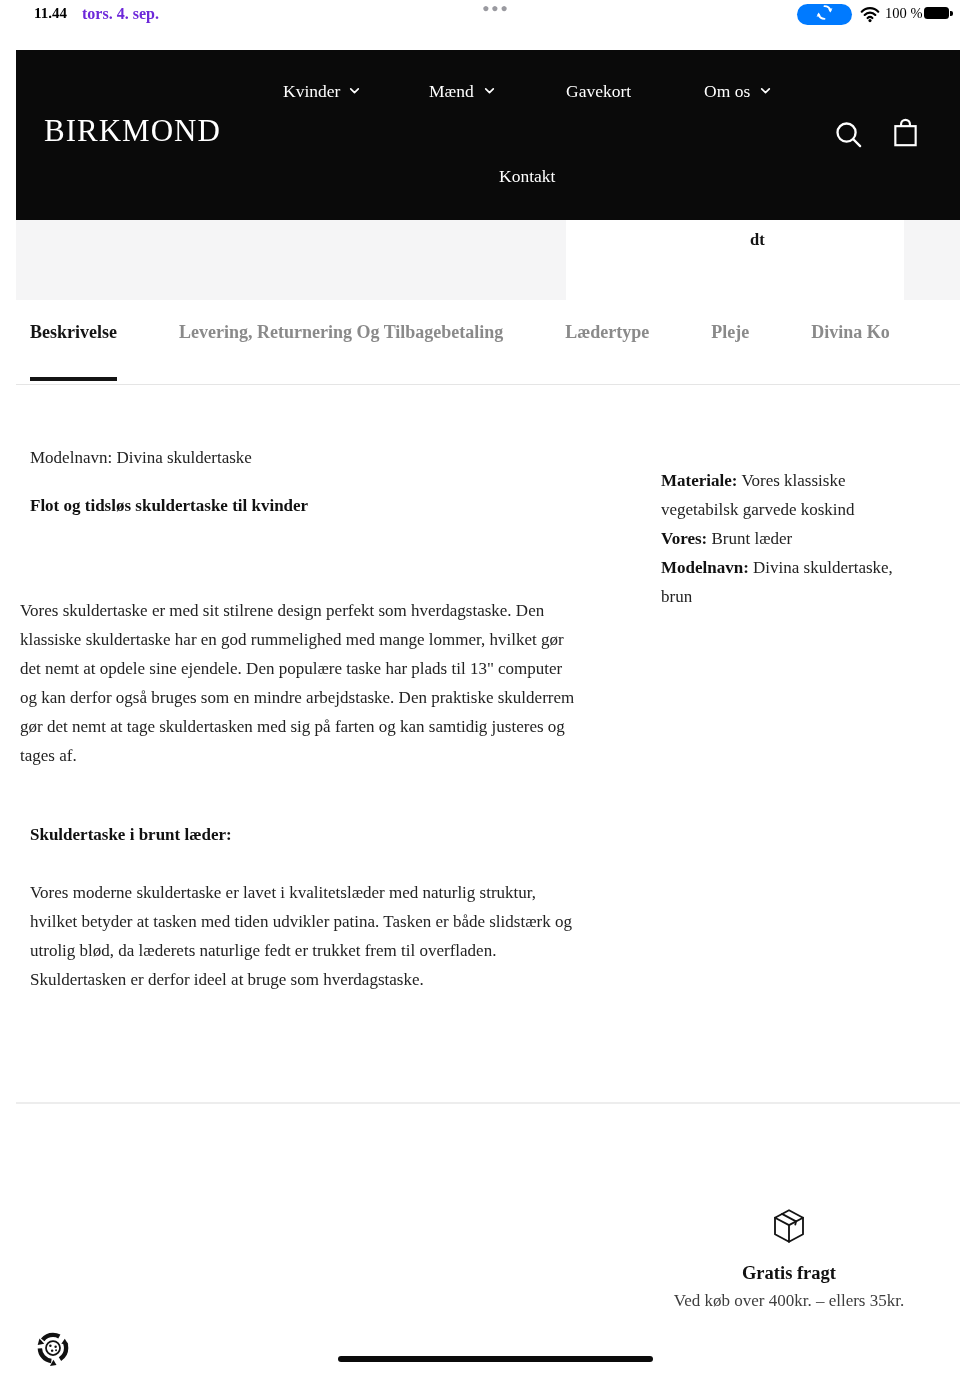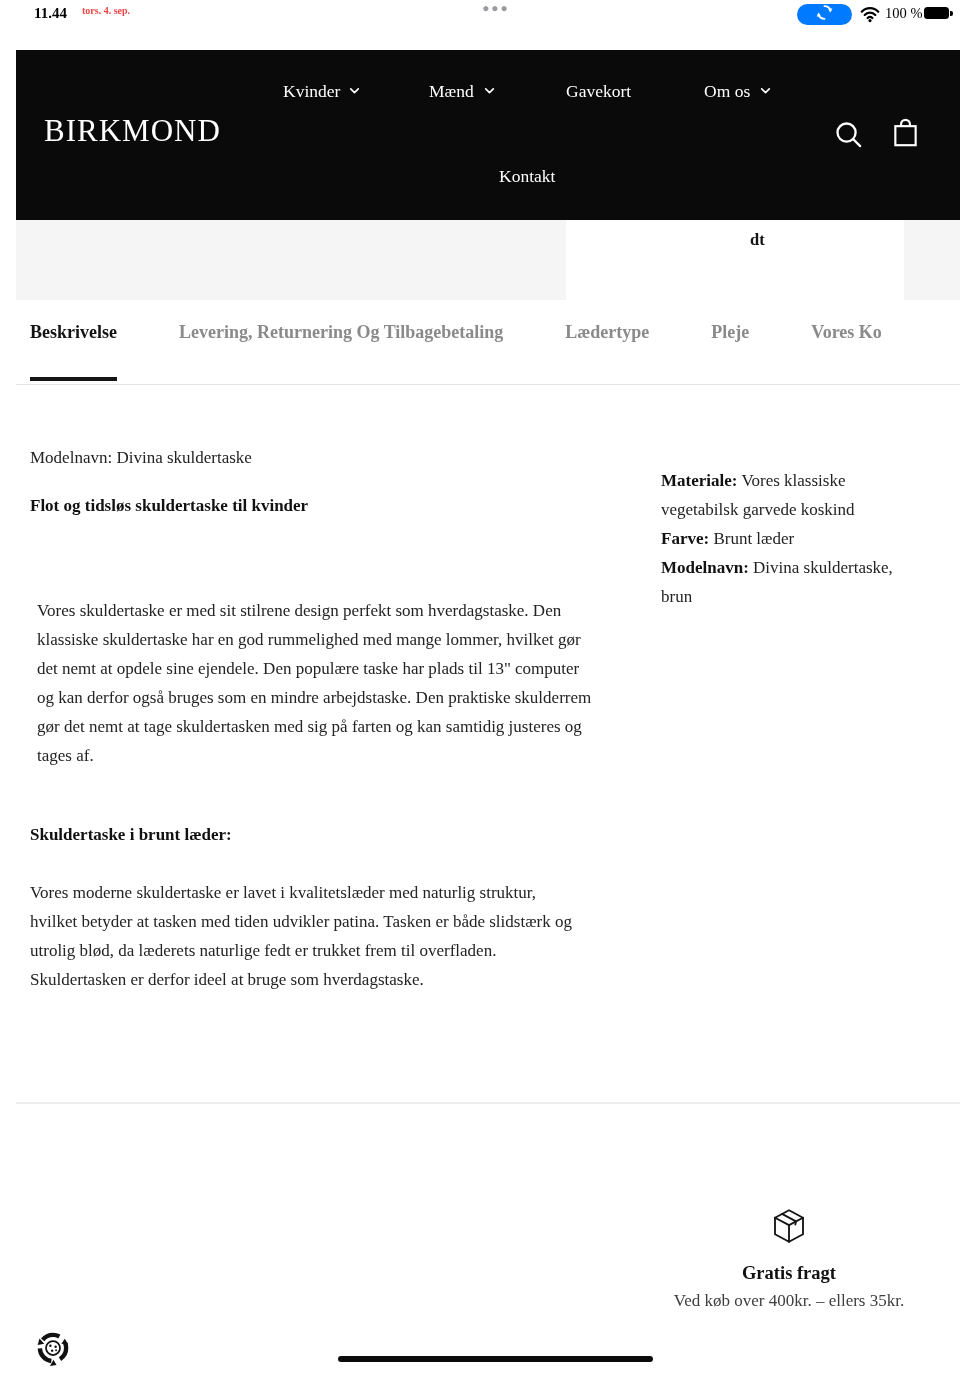--- a/index.html
+++ b/index.html
@@ -2,21 +2,21 @@
 <html><head>
 <meta charset="utf-8">
 <style>
   html,body{margin:0;padding:0;background:#fff;}
   .page{position:relative;width:960px;height:1374px;overflow:hidden;background:#fff;
         font-family:Liberation Serif, serif;color:#1c1c1c;margin-left:16px;}
   .abs{position:absolute;}
 
   
   .status-time{left:18px;top:5px;font-size:15px;font-weight:700;color:#000;}
-  .status-date{left:66px;top:5px;font-size:10px;font-weight:700;color:#ef4444;}
+  .status-date{left:66px;top:5px;font-size:16px;font-weight:700;color:#6d28d9;}
   .status-dots{left:0;right:0;top:1px;text-align:center;font-size:12px;letter-spacing:2px;color:#9a9aa0;}
   .status-url{left:0;right:0;top:24px;text-align:center;font-size:13.5px;color:#000;}
   .rotation-pill{left:781px;top:4px;width:55px;height:21px;border-radius:11px;background:#007aff;
                  display:flex;align-items:center;justify-content:center;}
   .wifi{left:843px;top:3px;}
   .battery-pct{left:869px;top:5px;font-size:14.5px;font-weight:500;color:#000;}
   .battery{left:908px;top:7px;display:flex;align-items:center;}
   .battery-body{width:25px;height:12px;background:#000;border-radius:3.5px;}
   .battery-nub{width:2.5px;height:5px;background:#000;border-radius:0 2px 2px 0;margin-left:1px;}
 
@@ -47,21 +47,21 @@
   .tab.active{color:#141414;}
   .tab.active::after{content:"";position:absolute;left:0;right:0;bottom:3px;height:4px;background:#141414;}
 
   
   .body-text{font-size:17px;line-height:29px;color:#232323;}
   .model-line{left:14px;top:443px;}
   .h-bold{left:14px;font-size:17px;font-weight:700;color:#111;}
   .head1{top:496px;}
   .head2{top:554px;}
   .head3{top:825px;}
-  .para1{left:21px;top:596px;width:556px;}
+  .para1{left:4px;top:596px;width:556px;}
   .para2{left:14px;top:878px;width:556px;}
 
   
   .specs{left:645px;top:466px;width:240px;font-size:17px;line-height:29px;color:#232323;}
   .specs b{color:#111;}
 
   
   .divider{left:0;top:1102px;width:960px;height:2px;background:#ededed;}
 
   
@@ -160,32 +160,32 @@
   <div class="abs strip"></div>
   <div class="abs strip-white"></div>
   <div class="abs strip-white2"></div>
   <div class="abs strip-dt">dt</div>
 
   <div class="abs tabs">
     <div class="tab active">Beskrivelse</div>
     <div class="tab">Levering, Returnering Og Tilbagebetaling</div>
     <div class="tab">Lædertype</div>
     <div class="tab">Pleje</div>
-    <div class="tab">Vores Ko</div>
+    <div class="tab">Divina Ko</div>
   </div>
 
   <div class="abs body-text model-line">Modelnavn: Divina skuldertaske</div>
   <div class="abs h-bold head1">Flot og tidsløs skuldertaske til kvinder</div>
   <div class="abs body-text para1">Vores skuldertaske er med sit stilrene design perfekt som hverdagstaske. Den klassiske skuldertaske har en god rummelighed med mange lommer, hvilket gør det nemt at opdele sine ejendele. Den populære taske har plads til 13" computer og kan derfor også bruges som en mindre arbejdstaske. Den praktiske skulderrem gør det nemt at tage skuldertasken med sig på farten og kan samtidig justeres og tages af.</div>
   <div class="abs h-bold head3">Skuldertaske i brunt læder:</div>
   <div class="abs body-text para2">Vores moderne skuldertaske er lavet i kvalitetslæder med naturlig struktur, hvilket betyder at tasken med tiden udvikler patina. Tasken er både slidstærk og utrolig blød, da læderets naturlige fedt er trukket frem til overfladen. Skuldertasken er derfor ideel at bruge som hverdagstaske.</div>
 
   <div class="abs specs">
     <div><b>Materiale:</b><span> Vores klassiske vegetabilsk garvede koskind</span></div>
-    <div><b>Farve:</b><span> Brunt læder</span></div>
+    <div><b>Vores:</b><span> Brunt læder</span></div>
     <div><b>Modelnavn:</b><span> Divina skuldertaske, brun</span></div>
   </div>
 
   <div class="abs divider"></div>
 
   <div class="abs shipping">
     <span>
       <svg width="42" height="42" viewBox="0 0 48 48" fill="none" stroke="#141414" stroke-width="2.1" stroke-linejoin="round" stroke-linecap="round">
         <path d="M24 6 L40 14.5 L24 23 L8 14.5 Z"></path>
         <path d="M8 14.5 V33.5 L24 42 V23"></path>

